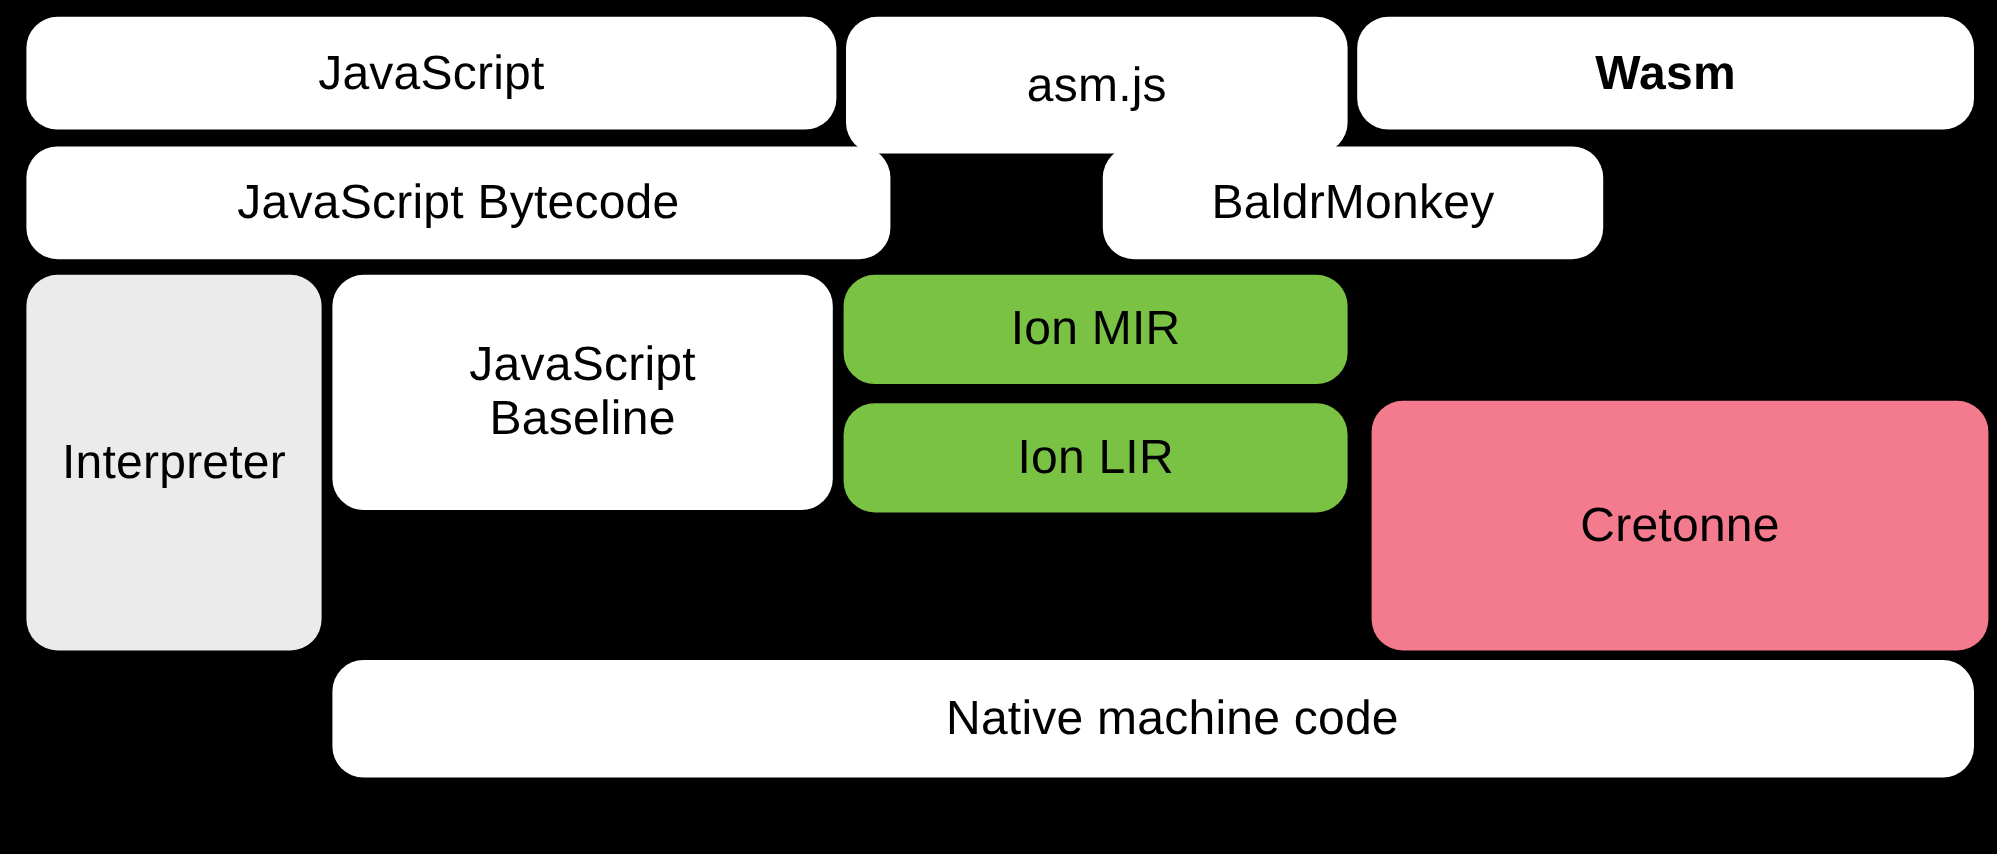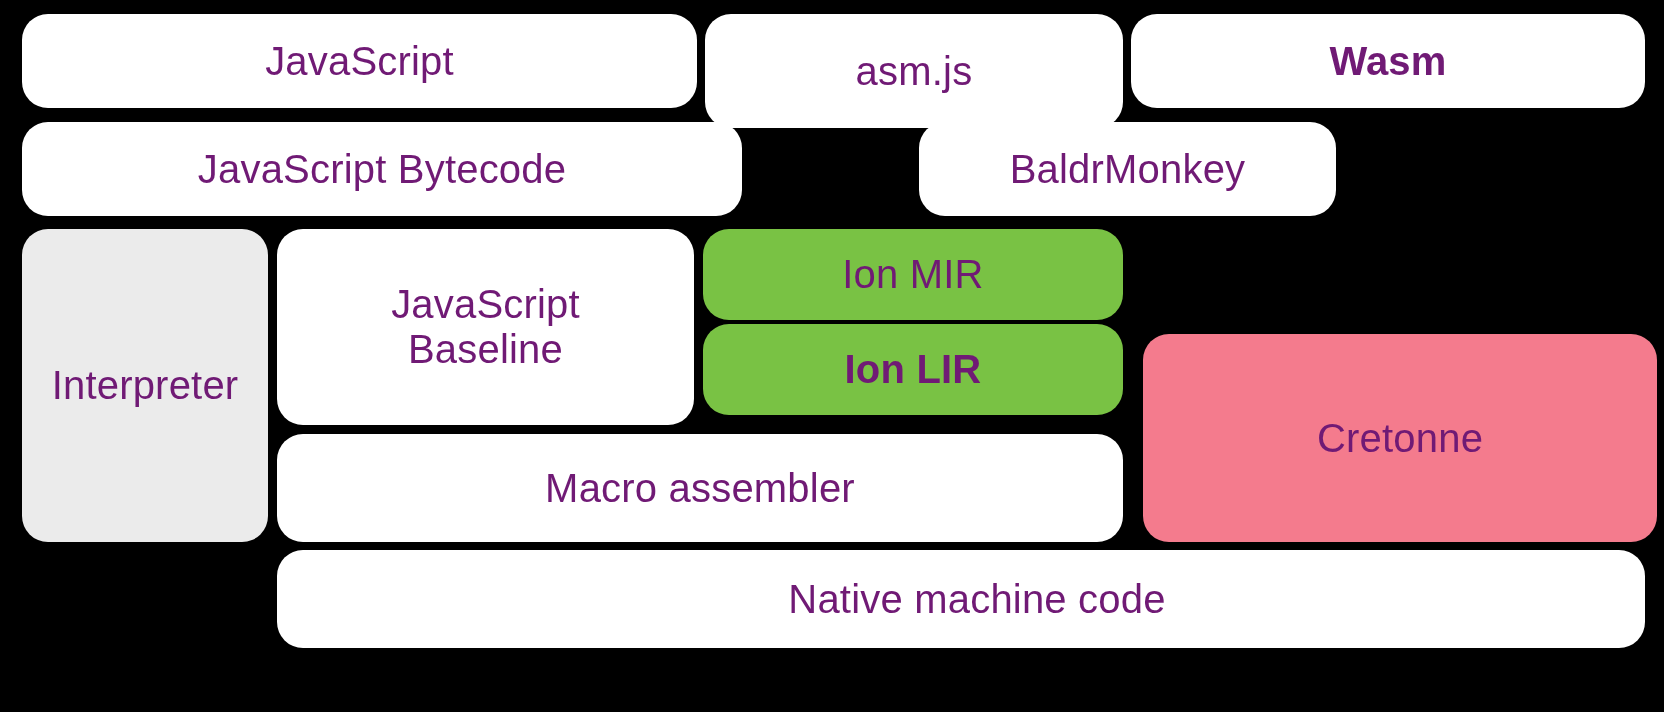--- a/index.html
+++ b/index.html
@@ -15,21 +15,21 @@
     overflow: hidden;
     font-family: "Liberation Sans", "DejaVu Sans", sans-serif;
   }
   .box {
     position: absolute;
     box-sizing: border-box;
     display: flex;
     align-items: center;
     justify-content: center;
     text-align: center;
-    color: #701a75;
+    color: #000000;
     font-size: 40px;
     line-height: 1.12;
     letter-spacing: 0.2px;
     border-radius: 26px;
     background: #ffffff;
     white-space: pre-line;
     -webkit-font-smoothing: antialiased;
   }
   .box.grey  { background: #ebebeb; }
   .box.green { background: #79c244; }
@@ -41,17 +41,16 @@
 <div id="stage">
     <div class="box " style="left: 22px; top: 14px; width: 675px; height: 94px;">JavaScript</div>
     <div class="box " style="left: 705px; top: 14px; width: 418px; height: 114px;">asm.js</div>
     <div class="box " style="left: 1131px; top: 14px; width: 514px; height: 94px; font-weight: bold;">Wasm</div>
     <div class="box " style="left: 22px; top: 122px; width: 720px; height: 94px;">JavaScript Bytecode</div>
     <div class="box " style="left: 919px; top: 122px; width: 417px; height: 94px;">BaldrMonkey</div>
     <div class="box grey" style="left: 22px; top: 229px; width: 246px; height: 313px;">Interpreter</div>
     <div class="box " style="left: 277px; top: 229px; width: 417px; height: 196px;">JavaScript
 Baseline</div>
     <div class="box green" style="left: 703px; top: 229px; width: 420px; height: 91px;">Ion MIR</div>
-    <div class="box green" style="left: 703px; top: 324px; width: 420px; height: 91px; font-weight: bold;">Ion LIR</div>
+    <div class="box green" style="left: 703px; top: 336px; width: 420px; height: 91px;">Ion LIR</div>
     <div class="box pink" style="left: 1131px; top: 334px; width: 514px; height: 208px;">Cretonne</div>
-    <div class="box " style="left: 277px; top: 434px; width: 846px; height: 108px;">Macro assembler</div>
     <div class="box " style="left: 277px; top: 550px; width: 1368px; height: 98px; padding-left: 32px;">Native machine code</div>
   </div>
 
 </body></html>

